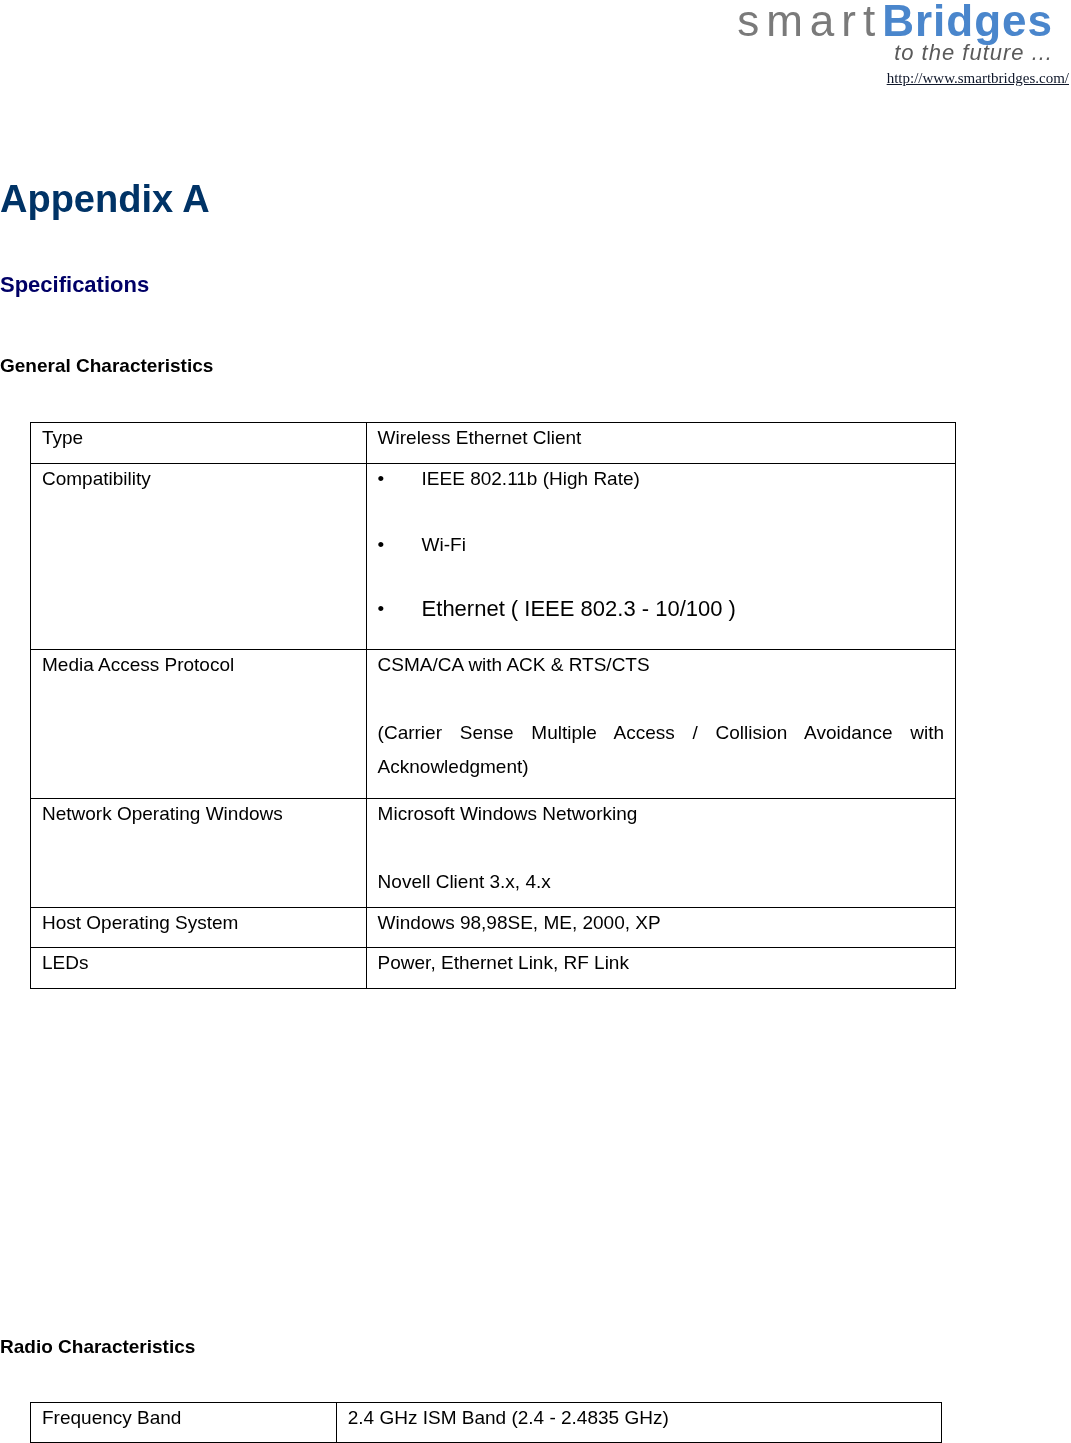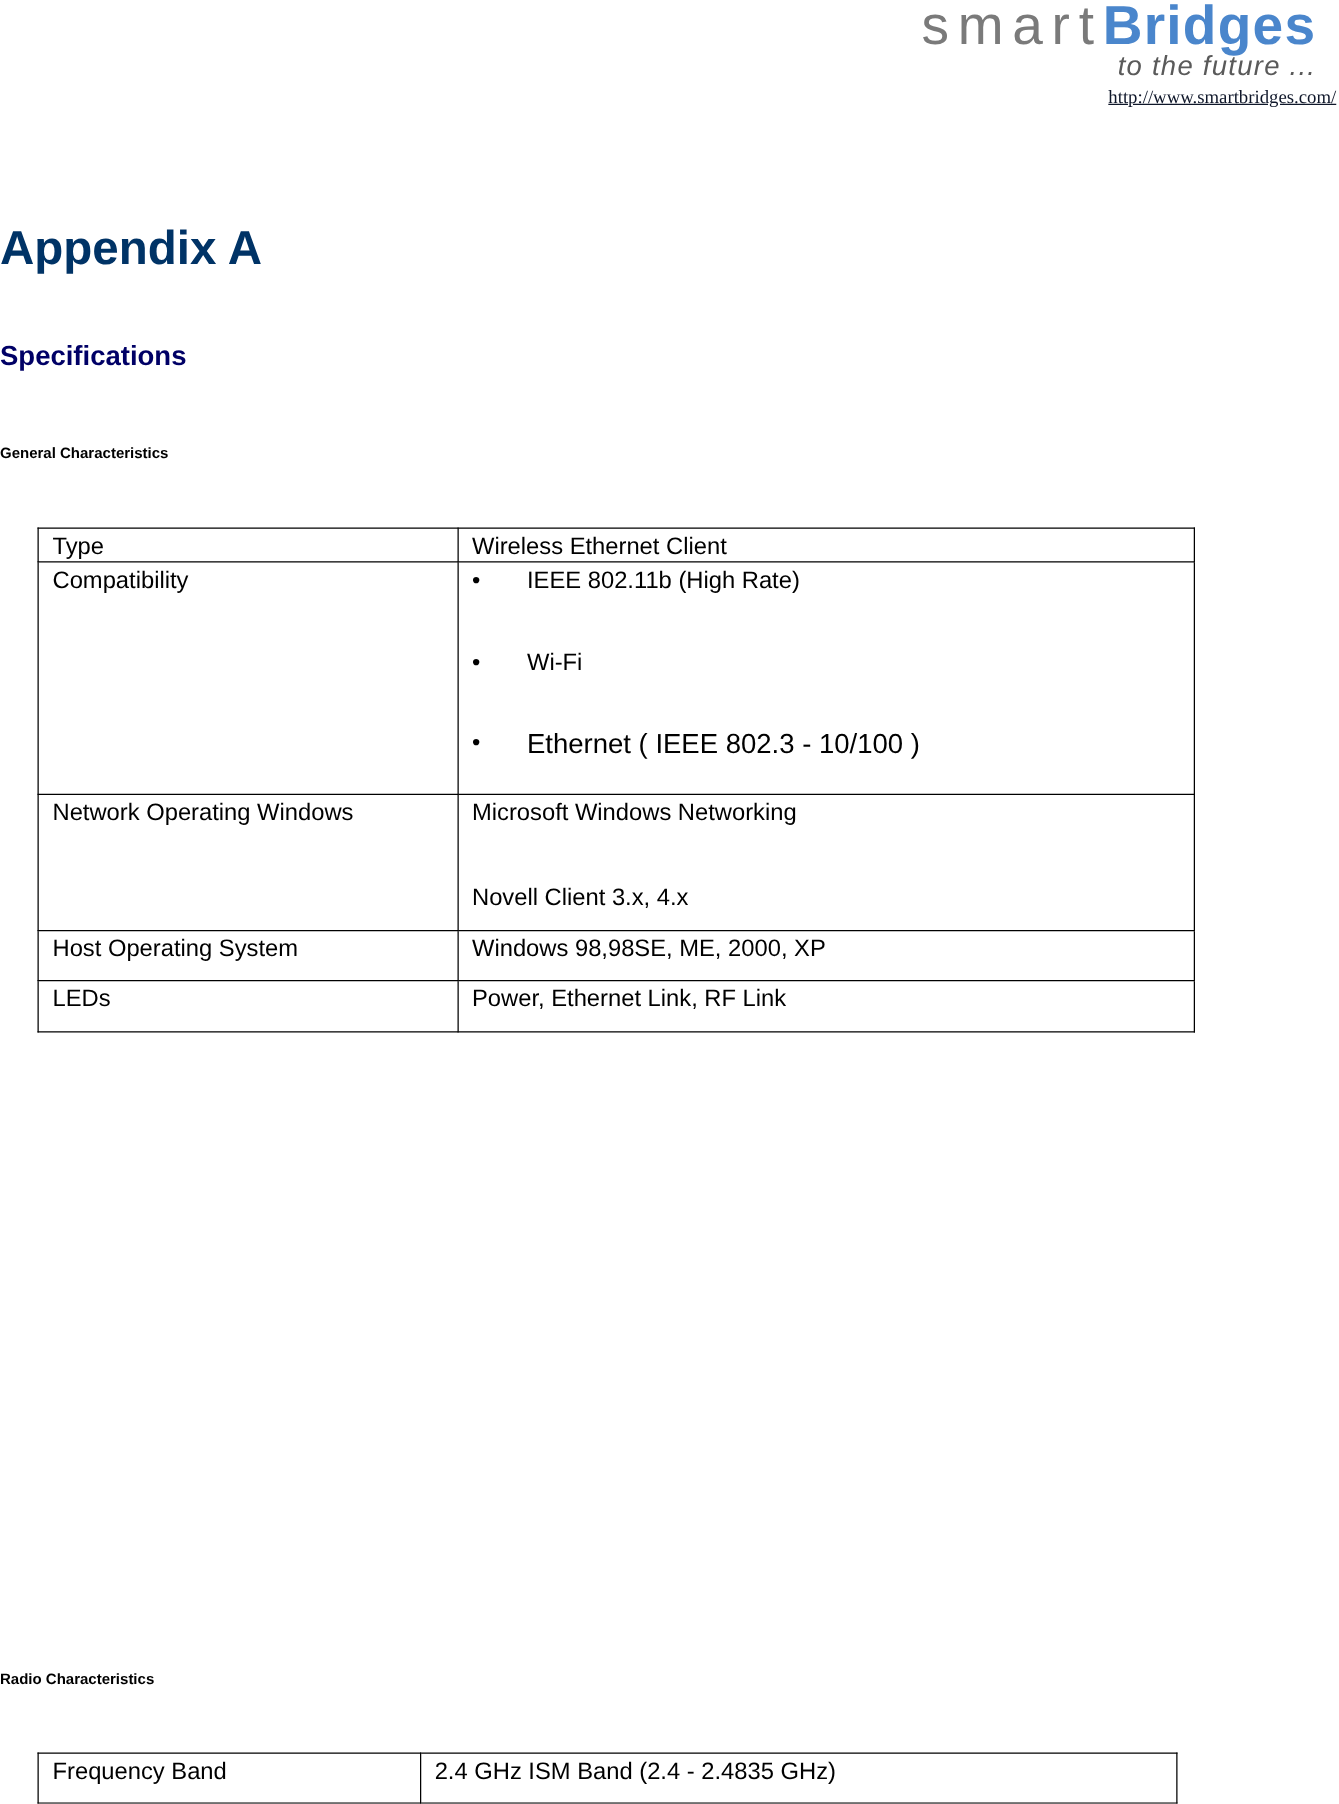--- a/index.html
+++ b/index.html
@@ -5,21 +5,21 @@
   html, body { margin:0; padding:0; background:#ffffff; }
   body { width:1071px; height:1443px; position:relative; overflow:hidden; font-family:"Liberation Sans", sans-serif; color:#000; }
   .logo { position:absolute; right:18px; top:-6px; text-align:right; }
   .logo-word { font-size:44px; line-height:54px; white-space:nowrap; }
   .logo-smart { color:#7a7a7a; letter-spacing:7px; font-weight:normal; }
   .logo-bridges { color:#4a86cc; font-weight:bold; letter-spacing:1px; }
   .logo-tagline { position:absolute; right:0; top:46px; font-size:22px; font-style:italic; color:#5a5a5a; white-space:nowrap; letter-spacing:1px; }
   .url { position:absolute; right:2px; top:70px; font-family:"Liberation Serif", serif; font-size:15px; color:#0f172a; text-decoration:underline; }
   .h1 { position:absolute; left:0; top:178px; font-size:38px; font-weight:bold; color:#003366; margin:0; }
   .h2 { position:absolute; left:0; top:272px; font-size:22px; font-weight:bold; color:#000066; margin:0; }
-  .h3 { position:absolute; left:0; font-size:12px; font-weight:bold; color:#000; margin:0; }
+  .h3 { position:absolute; left:0; font-size:19px; font-weight:bold; color:#000; margin:0; }
   table.spec { position:absolute; border-collapse:collapse; font-size:19px; }
   table.spec td { border:1.5px solid #000; vertical-align:top; padding:4px 11px 0 11px; line-height:22px; }
   .cell-lines div { white-space:nowrap; }
   .bullet-list { margin:0; padding:0; list-style:none; }
   .bullet-list li { position:relative; padding-left:44px; }
   .bullet-list li .dot { position:absolute; left:0; }
   .justify { text-align:justify; text-align-last:left; }
 </style>
 </head>
 <body>
@@ -33,32 +33,39 @@
 <h1 class="h1">Appendix A</h1>
 <h2 class="h2">Specifications</h2>
 <h3 class="h3" style="top:355px;">General Characteristics</h3>
 
 <table class="spec" style="left:30px; top:422px; width:926px;">
   <colgroup>
       <col style="width:336px">
       <col style="width:590px">
     </colgroup>
   <tbody>
-      <tr style="height:27px;">
+      <tr style="height:41px;">
     <td>Type</td>
     <td>Wireless Ethernet Client</td>
   </tr>
   <tr style="height:186px;">
     <td>Compatibility</td>
     <td>
       <ul class="bullet-list">
         <li style="margin-bottom:44px;"><span class="dot">•</span><span>IEEE 802.11b (High Rate)</span></li>
         <li style="margin-bottom:42px;"><span class="dot">•</span><span>Wi-Fi</span></li>
         <li style="font-size:22px;"><span class="dot" style="font-size:19px;">•</span><span>Ethernet ( IEEE 802.3  - 10/100 )</span></li>
       </ul>
+    </td>
+  </tr>
+  <tr style="height:149px;">
+    <td>Media Access Protocol</td>
+    <td>
+      <div style="margin-bottom:46px;">CSMA/CA with ACK &amp; RTS/CTS</div>
+      <div class="justify" style="line-height:34px; margin-top:-6px;">(Carrier Sense Multiple Access / Collision Avoidance with Acknowledgment)</div>
     </td>
   </tr>
   <tr style="height:109px;">
     <td>Network Operating Windows</td>
     <td class="cell-lines">
       <div style="margin-bottom:46px;">Microsoft Windows Networking</div>
       <div>Novell Client 3.x, 4.x</div>
     </td>
   </tr>
   <tr style="height:40px;">

